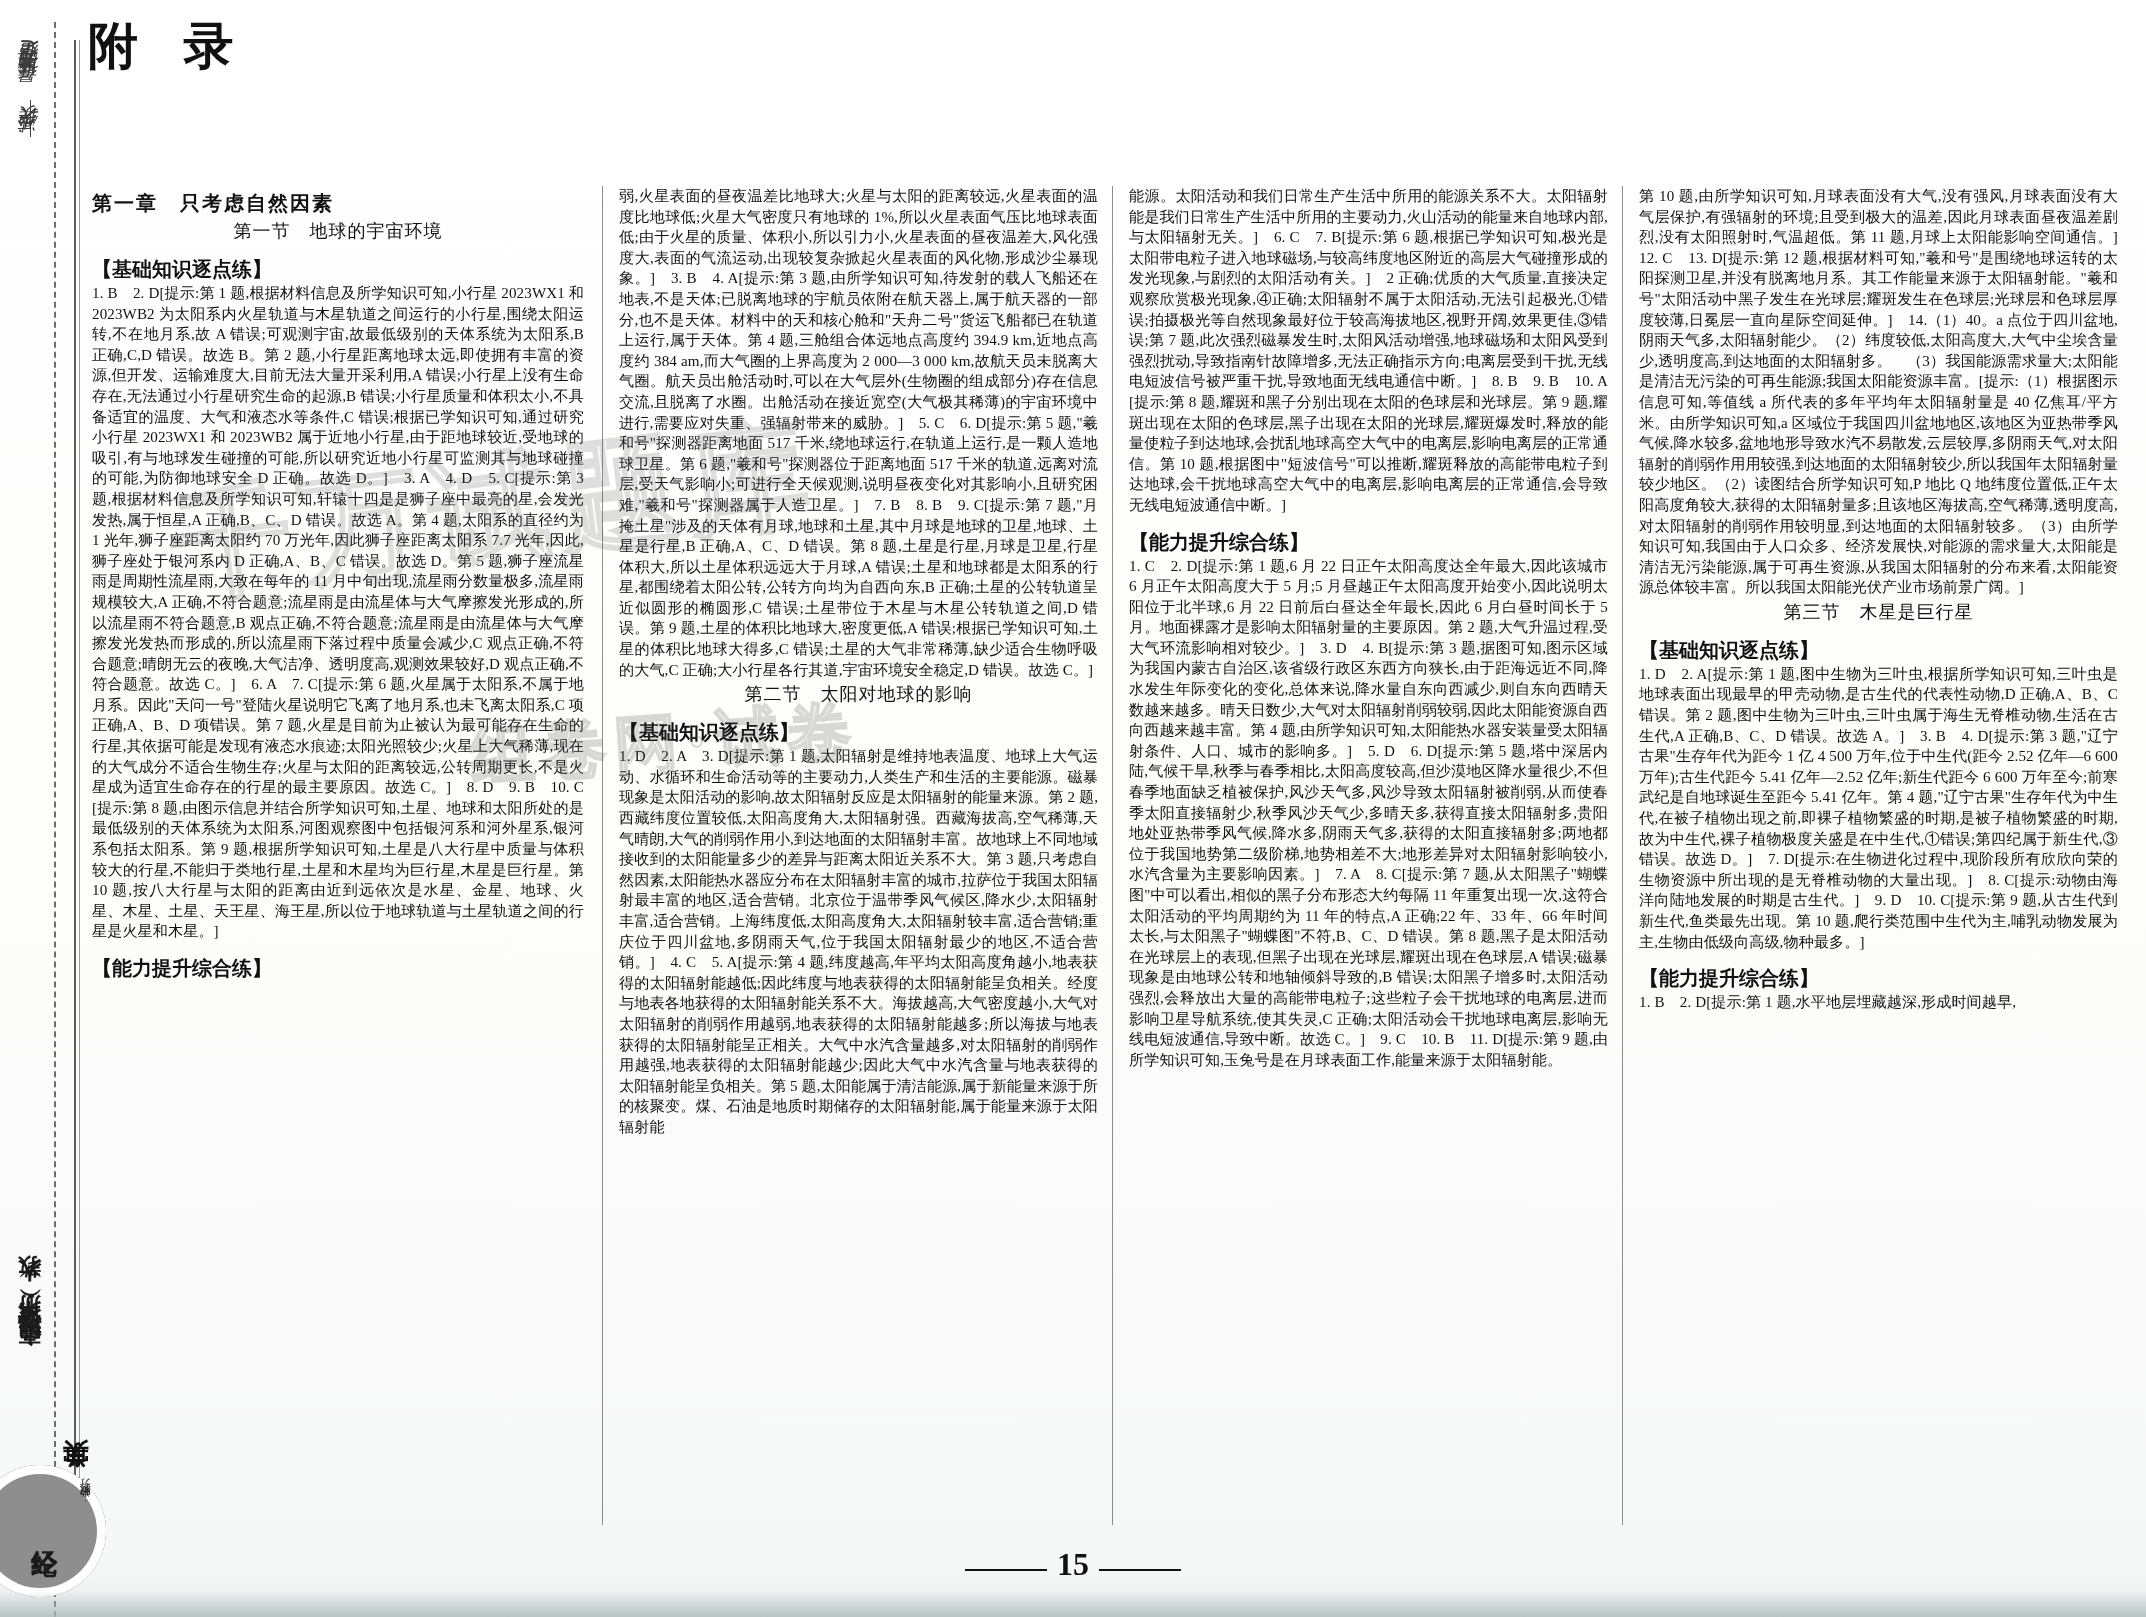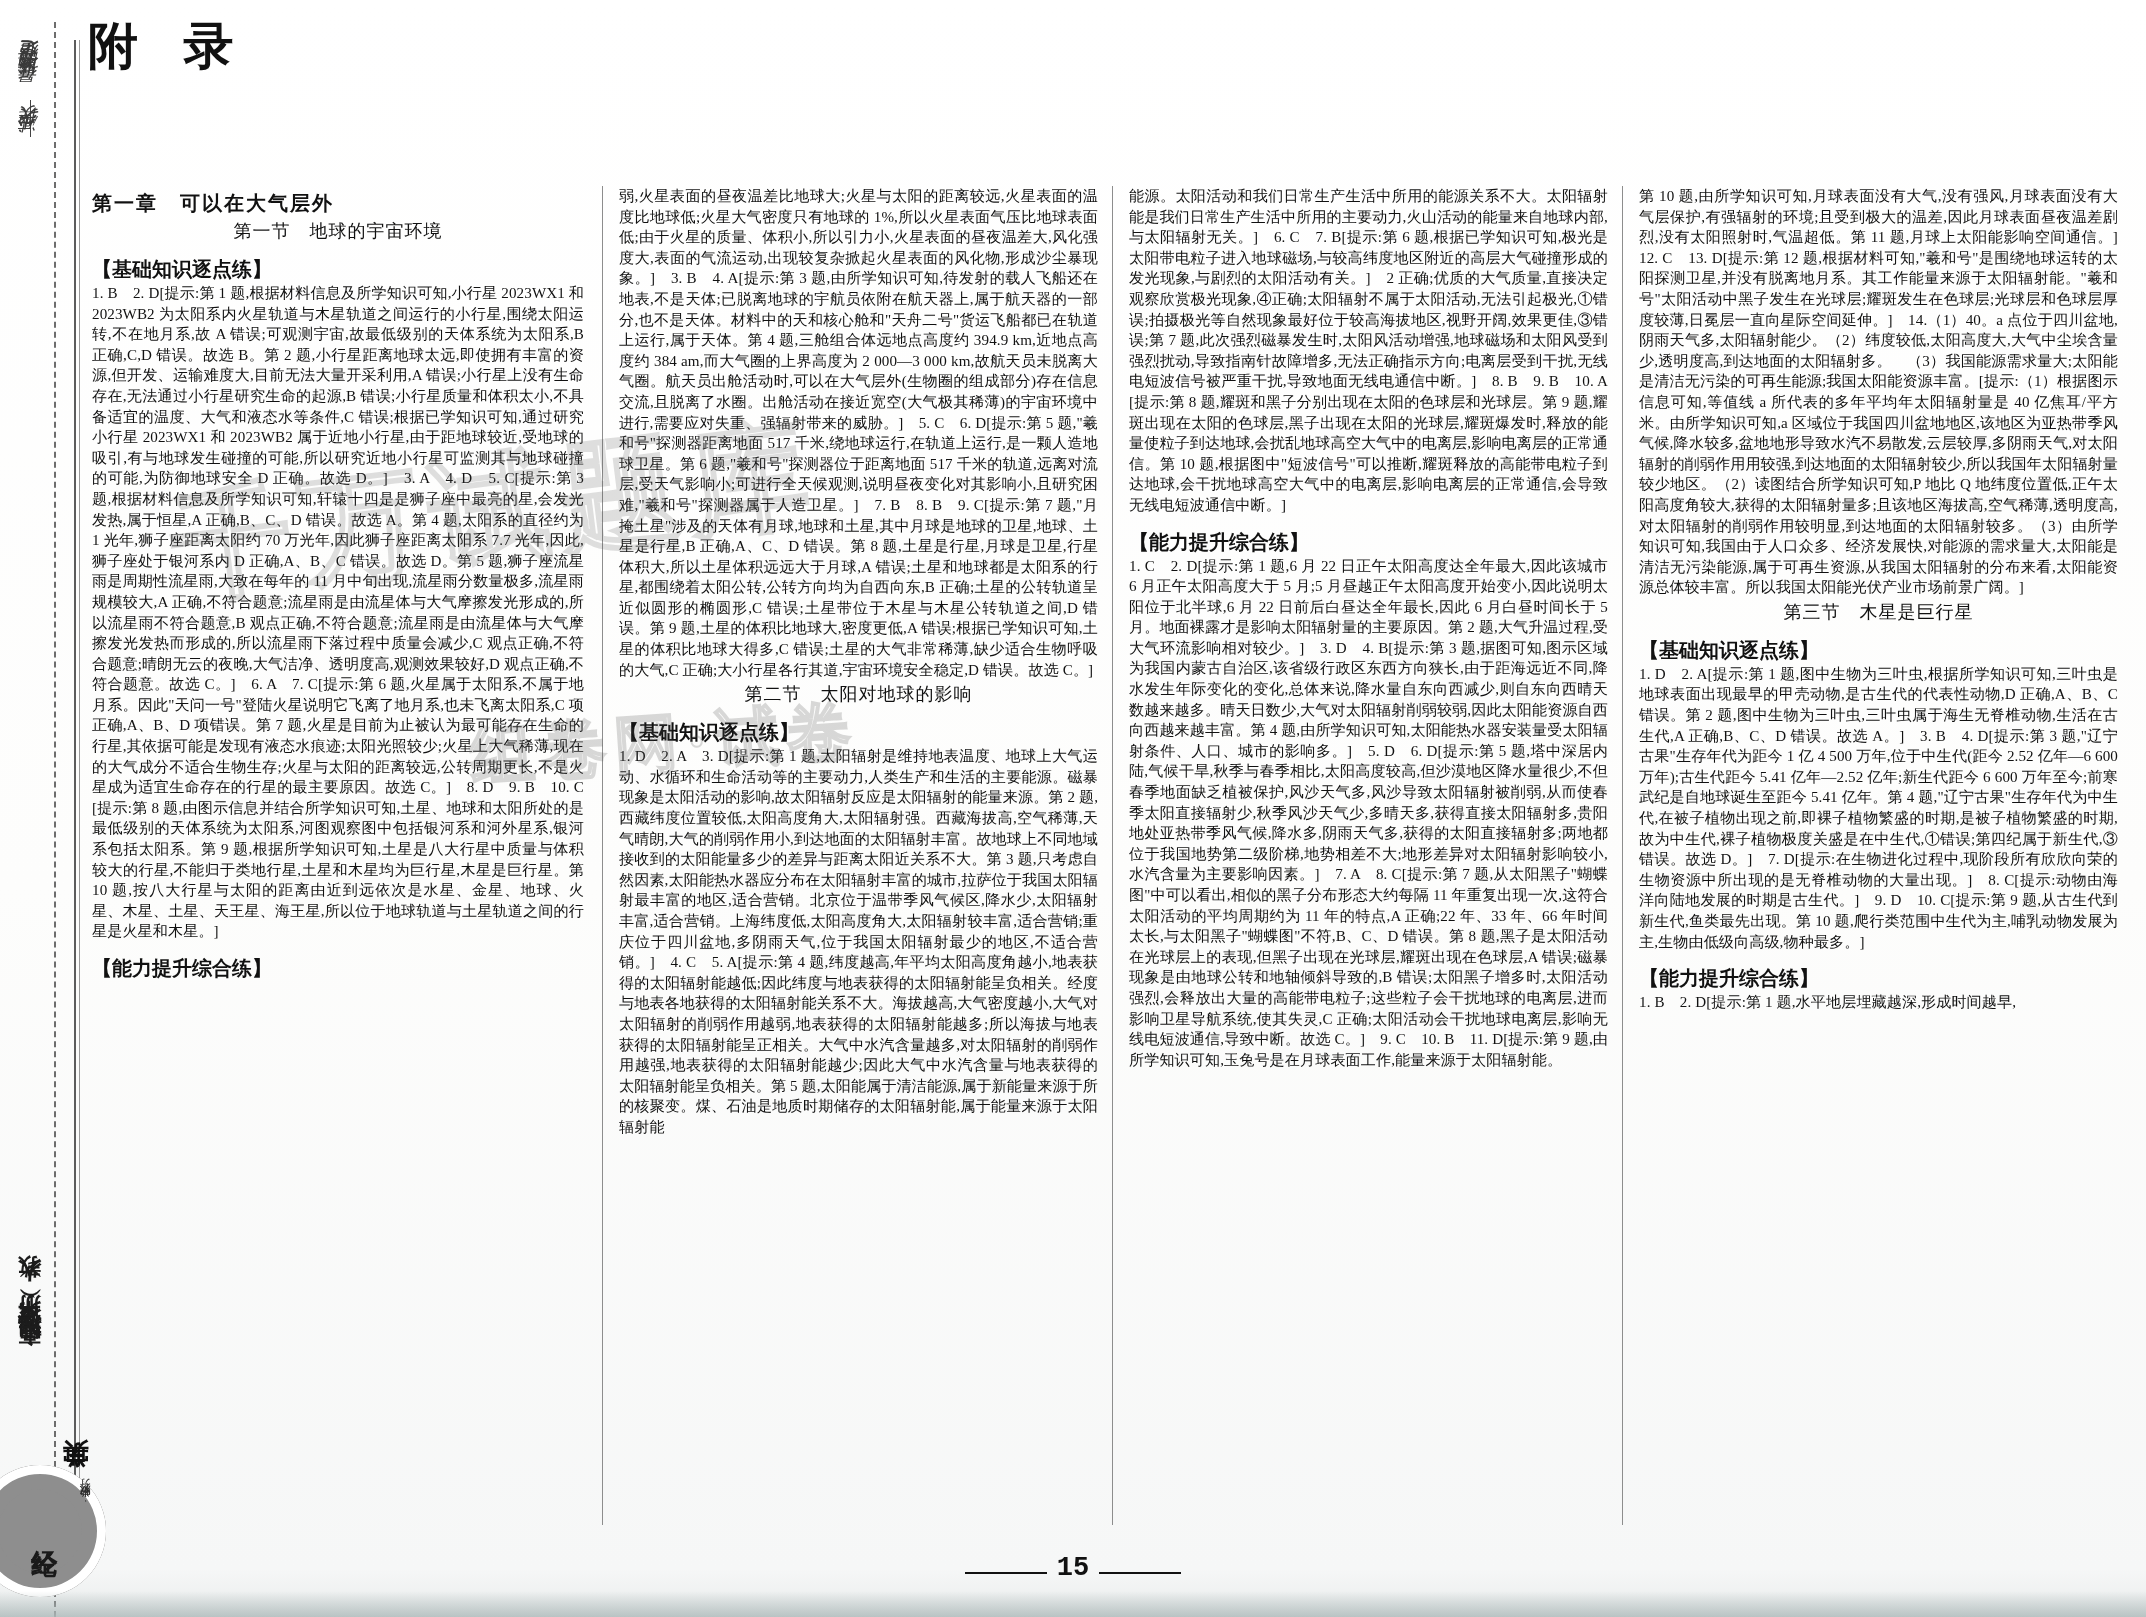--- a/index.html
+++ b/index.html
@@ -147,22 +147,22 @@
     letter-spacing:8px;transform:rotate(-4deg);white-space:nowrap;
     pointer-events:none;
   }
   
   #pagenum{
     position:absolute;left:0;right:0;bottom:34px;
     display:flex;align-items:center;justify-content:center;
     gap:10px;
   }
   #pagenum .num{
-    font-size:27px;font-weight:bold;color:#111;
-    font-family:Liberation Mono, monospace;
+    font-size:32px;font-weight:bold;color:#111;
+    font-family:Liberation Serif, serif;
   }
   #pagenum .rule{display:block;width:82px;height:0;border-top:2px solid #111;}
   #pagenum .rule.l{transform:translateY(5px);}
   #pagenum .rule.r{transform:translateY(5px);}
 </style>
 </head>
 <body>
 
 <div id="paper">
 
@@ -178,21 +178,21 @@
   </div>
   <div id="logo-wordmark">学典</div>
   <div id="logo-sub">中学教材·分</div>
 
   <div id="header">
     <div id="fulu">附 录</div>
   </div>
 
   <div id="cols">
       <div class="col first">
-        <div class="chapter">第一章　可以在大气层外</div>
+        <div class="chapter">第一章　只考虑自然因素</div>
         <div class="section">第一节　地球的宇宙环境</div>
         <div class="prac">【基础知识逐点练】</div>
         <div class="p">1. B　2. D[提示:第 1 题,根据材料信息及所学知识可知,小行星 2023WX1 和 2023WB2 为太阳系内火星轨道与木星轨道之间运行的小行星,围绕太阳运转,不在地月系,故 A 错误;可观测宇宙,故最低级别的天体系统为太阳系,B 正确,C,D 错误。故选 B。第 2 题,小行星距离地球太远,即使拥有丰富的资源,但开发、运输难度大,目前无法大量开采利用,A 错误;小行星上没有生命存在,无法通过小行星研究生命的起源,B 错误;小行星质量和体积太小,不具备适宜的温度、大气和液态水等条件,C 错误;根据已学知识可知,通过研究小行星 2023WX1 和 2023WB2 属于近地小行星,由于距地球较近,受地球的吸引,有与地球发生碰撞的可能,所以研究近地小行星可监测其与地球碰撞的可能,为防御地球安全 D 正确。故选 D。]　3. A　4. D　5. C[提示:第 3 题,根据材料信息及所学知识可知,轩辕十四是是狮子座中最亮的星,会发光发热,属于恒星,A 正确,B、C、D 错误。故选 A。第 4 题,太阳系的直径约为 1 光年,狮子座距离太阳约 70 万光年,因此狮子座距离太阳系 7.7 光年,因此,狮子座处于银河系内 D 正确,A、B、C 错误。故选 D。第 5 题,狮子座流星雨是周期性流星雨,大致在每年的 11 月中旬出现,流星雨分数量极多,流星雨规模较大,A 正确,不符合题意;流星雨是由流星体与大气摩擦发光形成的,所以流星雨不符合题意,B 观点正确,不符合题意;流星雨是由流星体与大气摩擦发光发热而形成的,所以流星雨下落过程中质量会减少,C 观点正确,不符合题意;晴朗无云的夜晚,大气洁净、透明度高,观测效果较好,D 观点正确,不符合题意。故选 C。]　6. A　7. C[提示:第 6 题,火星属于太阳系,不属于地月系。因此"天问一号"登陆火星说明它飞离了地月系,也未飞离太阳系,C 项正确,A、B、D 项错误。第 7 题,火星是目前为止被认为最可能存在生命的行星,其依据可能是发现有液态水痕迹;太阳光照较少;火星上大气稀薄,现在的大气成分不适合生物生存;火星与太阳的距离较远,公转周期更长,不是火星成为适宜生命存在的行星的最主要原因。故选 C。]　8. D　9. B　10. C[提示:第 8 题,由图示信息并结合所学知识可知,土星、地球和太阳所处的是最低级别的天体系统为太阳系,河图观察图中包括银河系和河外星系,银河系包括太阳系。第 9 题,根据所学知识可知,土星是八大行星中质量与体积较大的行星,不能归于类地行星,土星和木星均为巨行星,木星是巨行星。第 10 题,按八大行星与太阳的距离由近到远依次是水星、金星、地球、火星、木星、土星、天王星、海王星,所以位于地球轨道与土星轨道之间的行星是火星和木星。]</div>
         <div class="prac">【能力提升综合练】</div>
       </div>
       <div class="col">
         <div class="p">弱,火星表面的昼夜温差比地球大;火星与太阳的距离较远,火星表面的温度比地球低;火星大气密度只有地球的 1%,所以火星表面气压比地球表面低;由于火星的质量、体积小,所以引力小,火星表面的昼夜温差大,风化强度大,表面的气流运动,出现较复杂掀起火星表面的风化物,形成沙尘暴现象。]　3. B　4. A[提示:第 3 题,由所学知识可知,待发射的载人飞船还在地表,不是天体;已脱离地球的宇航员依附在航天器上,属于航天器的一部分,也不是天体。材料中的天和核心舱和"天舟二号"货运飞船都已在轨道上运行,属于天体。第 4 题,三舱组合体远地点高度约 394.9 km,近地点高度约 384 am,而大气圈的上界高度为 2 000—3 000 km,故航天员未脱离大气圈。航天员出舱活动时,可以在大气层外(生物圈的组成部分)存在信息交流,且脱离了水圈。出舱活动在接近宽空(大气极其稀薄)的宇宙环境中进行,需要应对失重、强辐射带来的威胁。]　5. C　6. D[提示:第 5 题,"羲和号"探测器距离地面 517 千米,绕地球运行,在轨道上运行,是一颗人造地球卫星。第 6 题,"羲和号"探测器位于距离地面 517 千米的轨道,远离对流层,受天气影响小;可进行全天候观测,说明昼夜变化对其影响小,且研究困难,"羲和号"探测器属于人造卫星。]　7. B　8. B　9. C[提示:第 7 题,"月掩土星"涉及的天体有月球,地球和土星,其中月球是地球的卫星,地球、土星是行星,B 正确,A、C、D 错误。第 8 题,土星是行星,月球是卫星,行星体积大,所以土星体积远远大于月球,A 错误;土星和地球都是太阳系的行星,都围绕着太阳公转,公转方向均为自西向东,B 正确;土星的公转轨道呈近似圆形的椭圆形,C 错误;土星带位于木星与木星公转轨道之间,D 错误。第 9 题,土星的体积比地球大,密度更低,A 错误;根据已学知识可知,土星的体积比地球大得多,C 错误;土星的大气非常稀薄,缺少适合生物呼吸的大气,C 正确;大小行星各行其道,宇宙环境安全稳定,D 错误。故选 C。]</div>
         <div class="section">第二节　太阳对地球的影响</div>
         <div class="prac">【基础知识逐点练】</div>
         <div class="p">1. D　2. A　3. D[提示:第 1 题,太阳辐射是维持地表温度、地球上大气运动、水循环和生命活动等的主要动力,人类生产和生活的主要能源。磁暴现象是太阳活动的影响,故太阳辐射反应是太阳辐射的能量来源。第 2 题,西藏纬度位置较低,太阳高度角大,太阳辐射强。西藏海拔高,空气稀薄,天气晴朗,大气的削弱作用小,到达地面的太阳辐射丰富。故地球上不同地域接收到的太阳能量多少的差异与距离太阳近关系不大。第 3 题,只考虑自然因素,太阳能热水器应分布在太阳辐射丰富的城市,拉萨位于我国太阳辐射最丰富的地区,适合营销。北京位于温带季风气候区,降水少,太阳辐射丰富,适合营销。上海纬度低,太阳高度角大,太阳辐射较丰富,适合营销;重庆位于四川盆地,多阴雨天气,位于我国太阳辐射最少的地区,不适合营销。]　4. C　5. A[提示:第 4 题,纬度越高,年平均太阳高度角越小,地表获得的太阳辐射能越低;因此纬度与地表获得的太阳辐射能呈负相关。经度与地表各地获得的太阳辐射能关系不大。海拔越高,大气密度越小,大气对太阳辐射的削弱作用越弱,地表获得的太阳辐射能越多;所以海拔与地表获得的太阳辐射能呈正相关。大气中水汽含量越多,对太阳辐射的削弱作用越强,地表获得的太阳辐射能越少;因此大气中水汽含量与地表获得的太阳辐射能呈负相关。第 5 题,太阳能属于清洁能源,属于新能量来源于所的核聚变。煤、石油是地质时期储存的太阳辐射能,属于能量来源于太阳辐射能</div>

